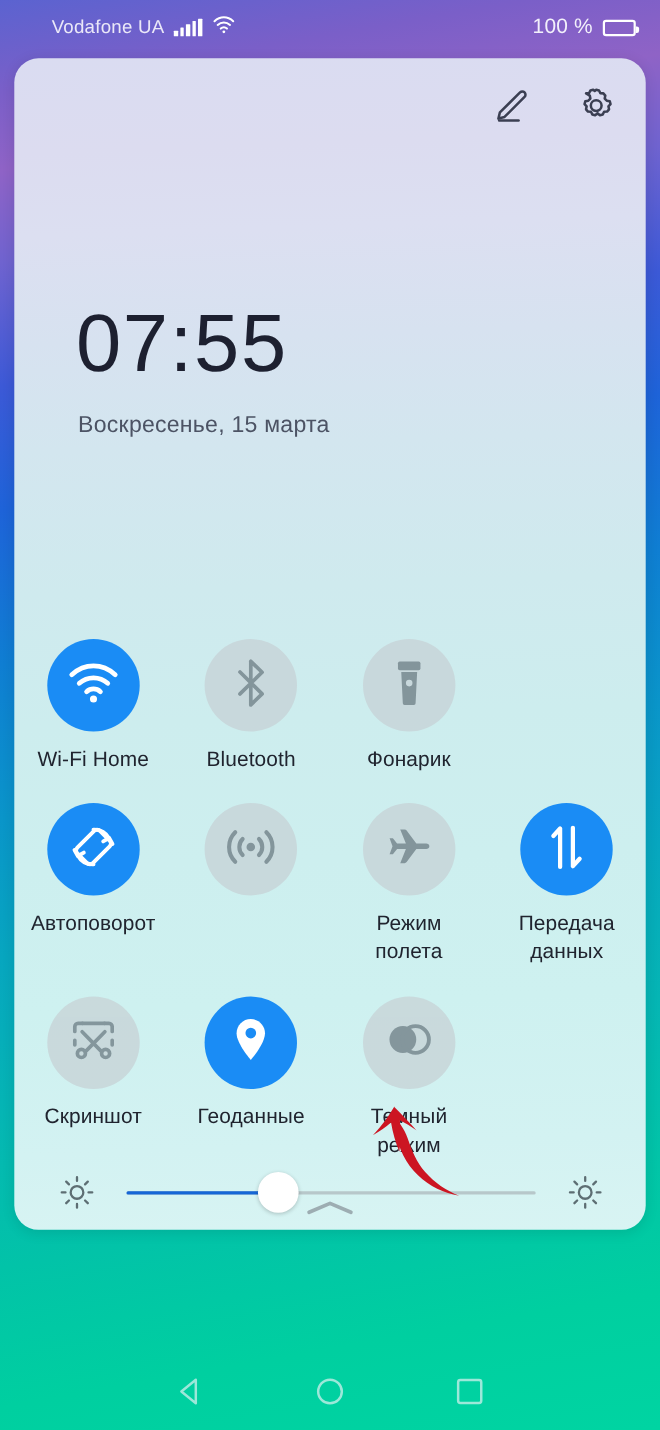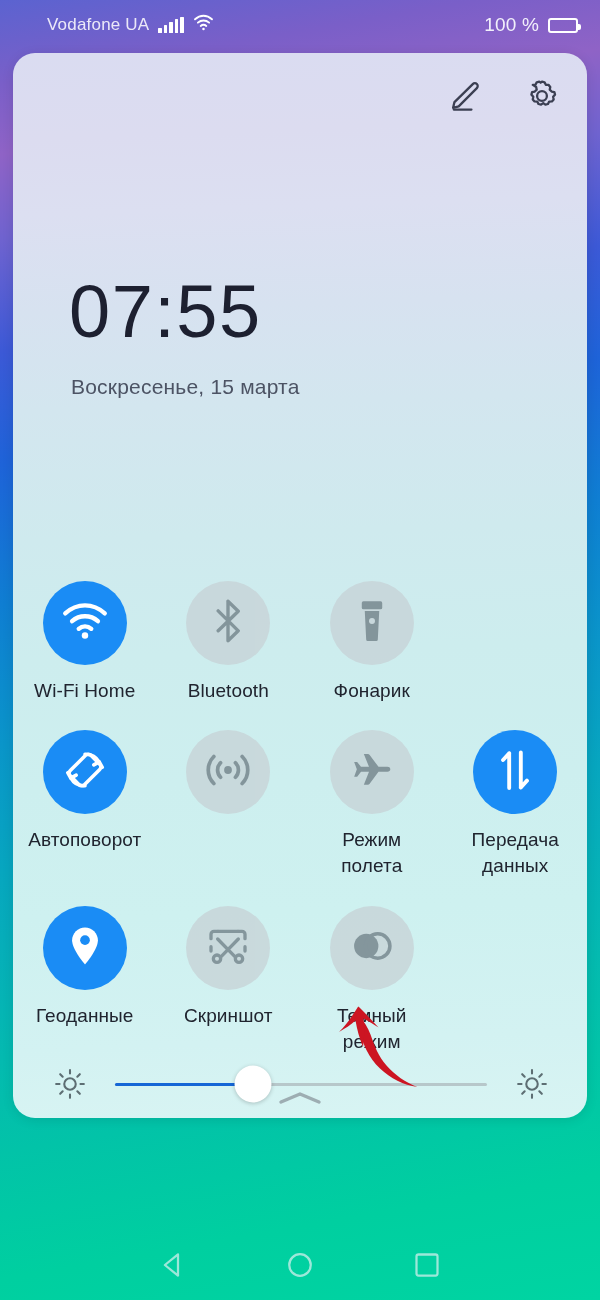--- a/index.html
+++ b/index.html
@@ -253,44 +253,44 @@
             </svg>
           </span>
         </div>
         <div class="lbl">Передача<br>данных</div>
       </div>
     </div>
 
     <div class="row row3">
 
       <div class="cell">
-        <div class="bubble on">
-          <span>
-            <svg width="34" height="42" viewBox="0 0 20 26" fill="none">
-              <path d="M10 1.5c-4.4 0-8 3.6-8 8 0 5.9 8 15 8 15s8-9.1 8-15c0-4.4-3.6-8-8-8Z" fill="#fff"></path>
-              <circle cx="10" cy="9.4" r="3" fill="#1a8cf5"></circle>
-            </svg>
-          </span>
-        </div>
-        <div class="lbl">Геоданные</div>
-      </div>
-
-      <div class="cell">
         <div class="bubble off">
           <span>
             <svg width="44" height="40" viewBox="0 0 26 24" fill="none">
               <path d="M7 3.2H4.6a1.8 1.8 0 0 0-1.8 1.8v2.6M19 3.2h2.4A1.8 1.8 0 0 1 23.2 5v2.6M2.8 12.4V15M23.2 12.4V15" stroke="#6b7880" stroke-width="2" stroke-linecap="round"></path>
               <path d="M7 3.2h12" stroke="#6b7880" stroke-width="2" stroke-linecap="round"></path>
               <path d="M6.8 7.8 17 18.2M19.2 7.8 9 18.2" stroke="#6b7880" stroke-width="2" stroke-linecap="round"></path>
               <circle cx="6.4" cy="19.6" r="2.2" stroke="#6b7880" stroke-width="2"></circle>
               <circle cx="19.6" cy="19.6" r="2.2" stroke="#6b7880" stroke-width="2"></circle>
             </svg>
           </span>
         </div>
         <div class="lbl">Скриншот</div>
+      </div>
+
+      <div class="cell">
+        <div class="bubble on">
+          <span>
+            <svg width="34" height="42" viewBox="0 0 20 26" fill="none">
+              <path d="M10 1.5c-4.4 0-8 3.6-8 8 0 5.9 8 15 8 15s8-9.1 8-15c0-4.4-3.6-8-8-8Z" fill="#fff"></path>
+              <circle cx="10" cy="9.4" r="3" fill="#1a8cf5"></circle>
+            </svg>
+          </span>
+        </div>
+        <div class="lbl">Геоданные</div>
       </div>
 
       <div class="cell">
         <div class="bubble off">
           <span>
             <svg width="46" height="32" viewBox="0 0 28 20" fill="none">
               <circle cx="10.4" cy="10" r="7.6" fill="#6b7880"></circle>
               <circle cx="17.6" cy="10" r="7.6" fill="none" stroke="#6b7880" stroke-width="2.2"></circle>
             </svg>
           </span>

